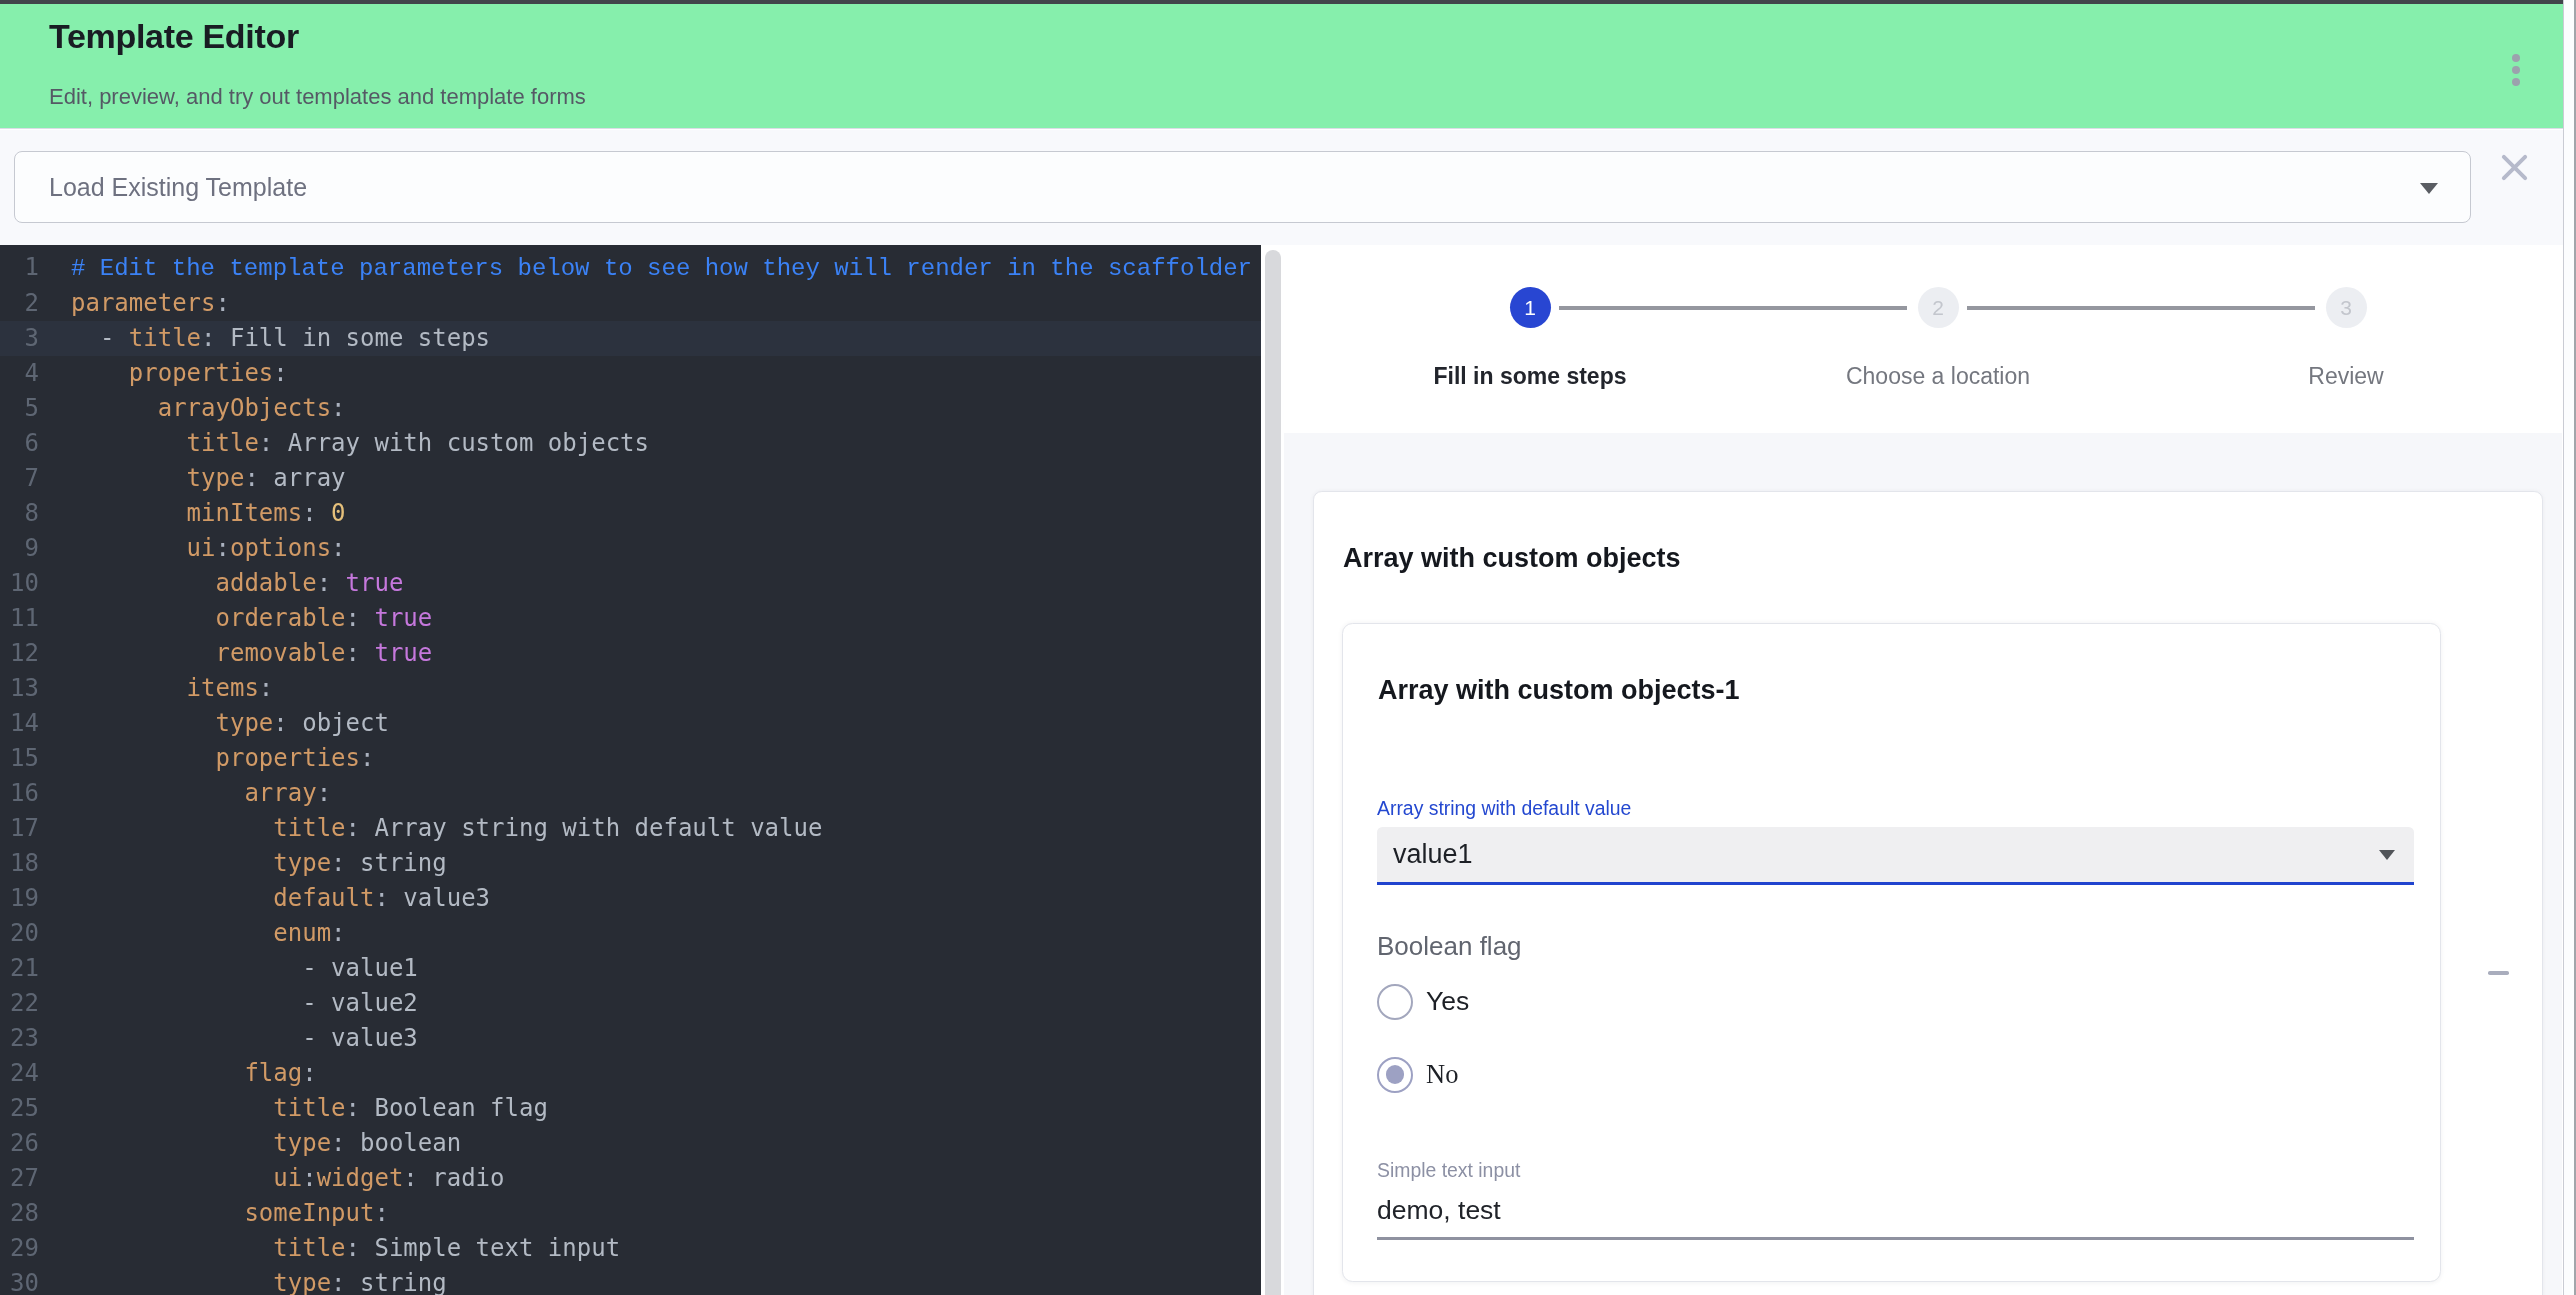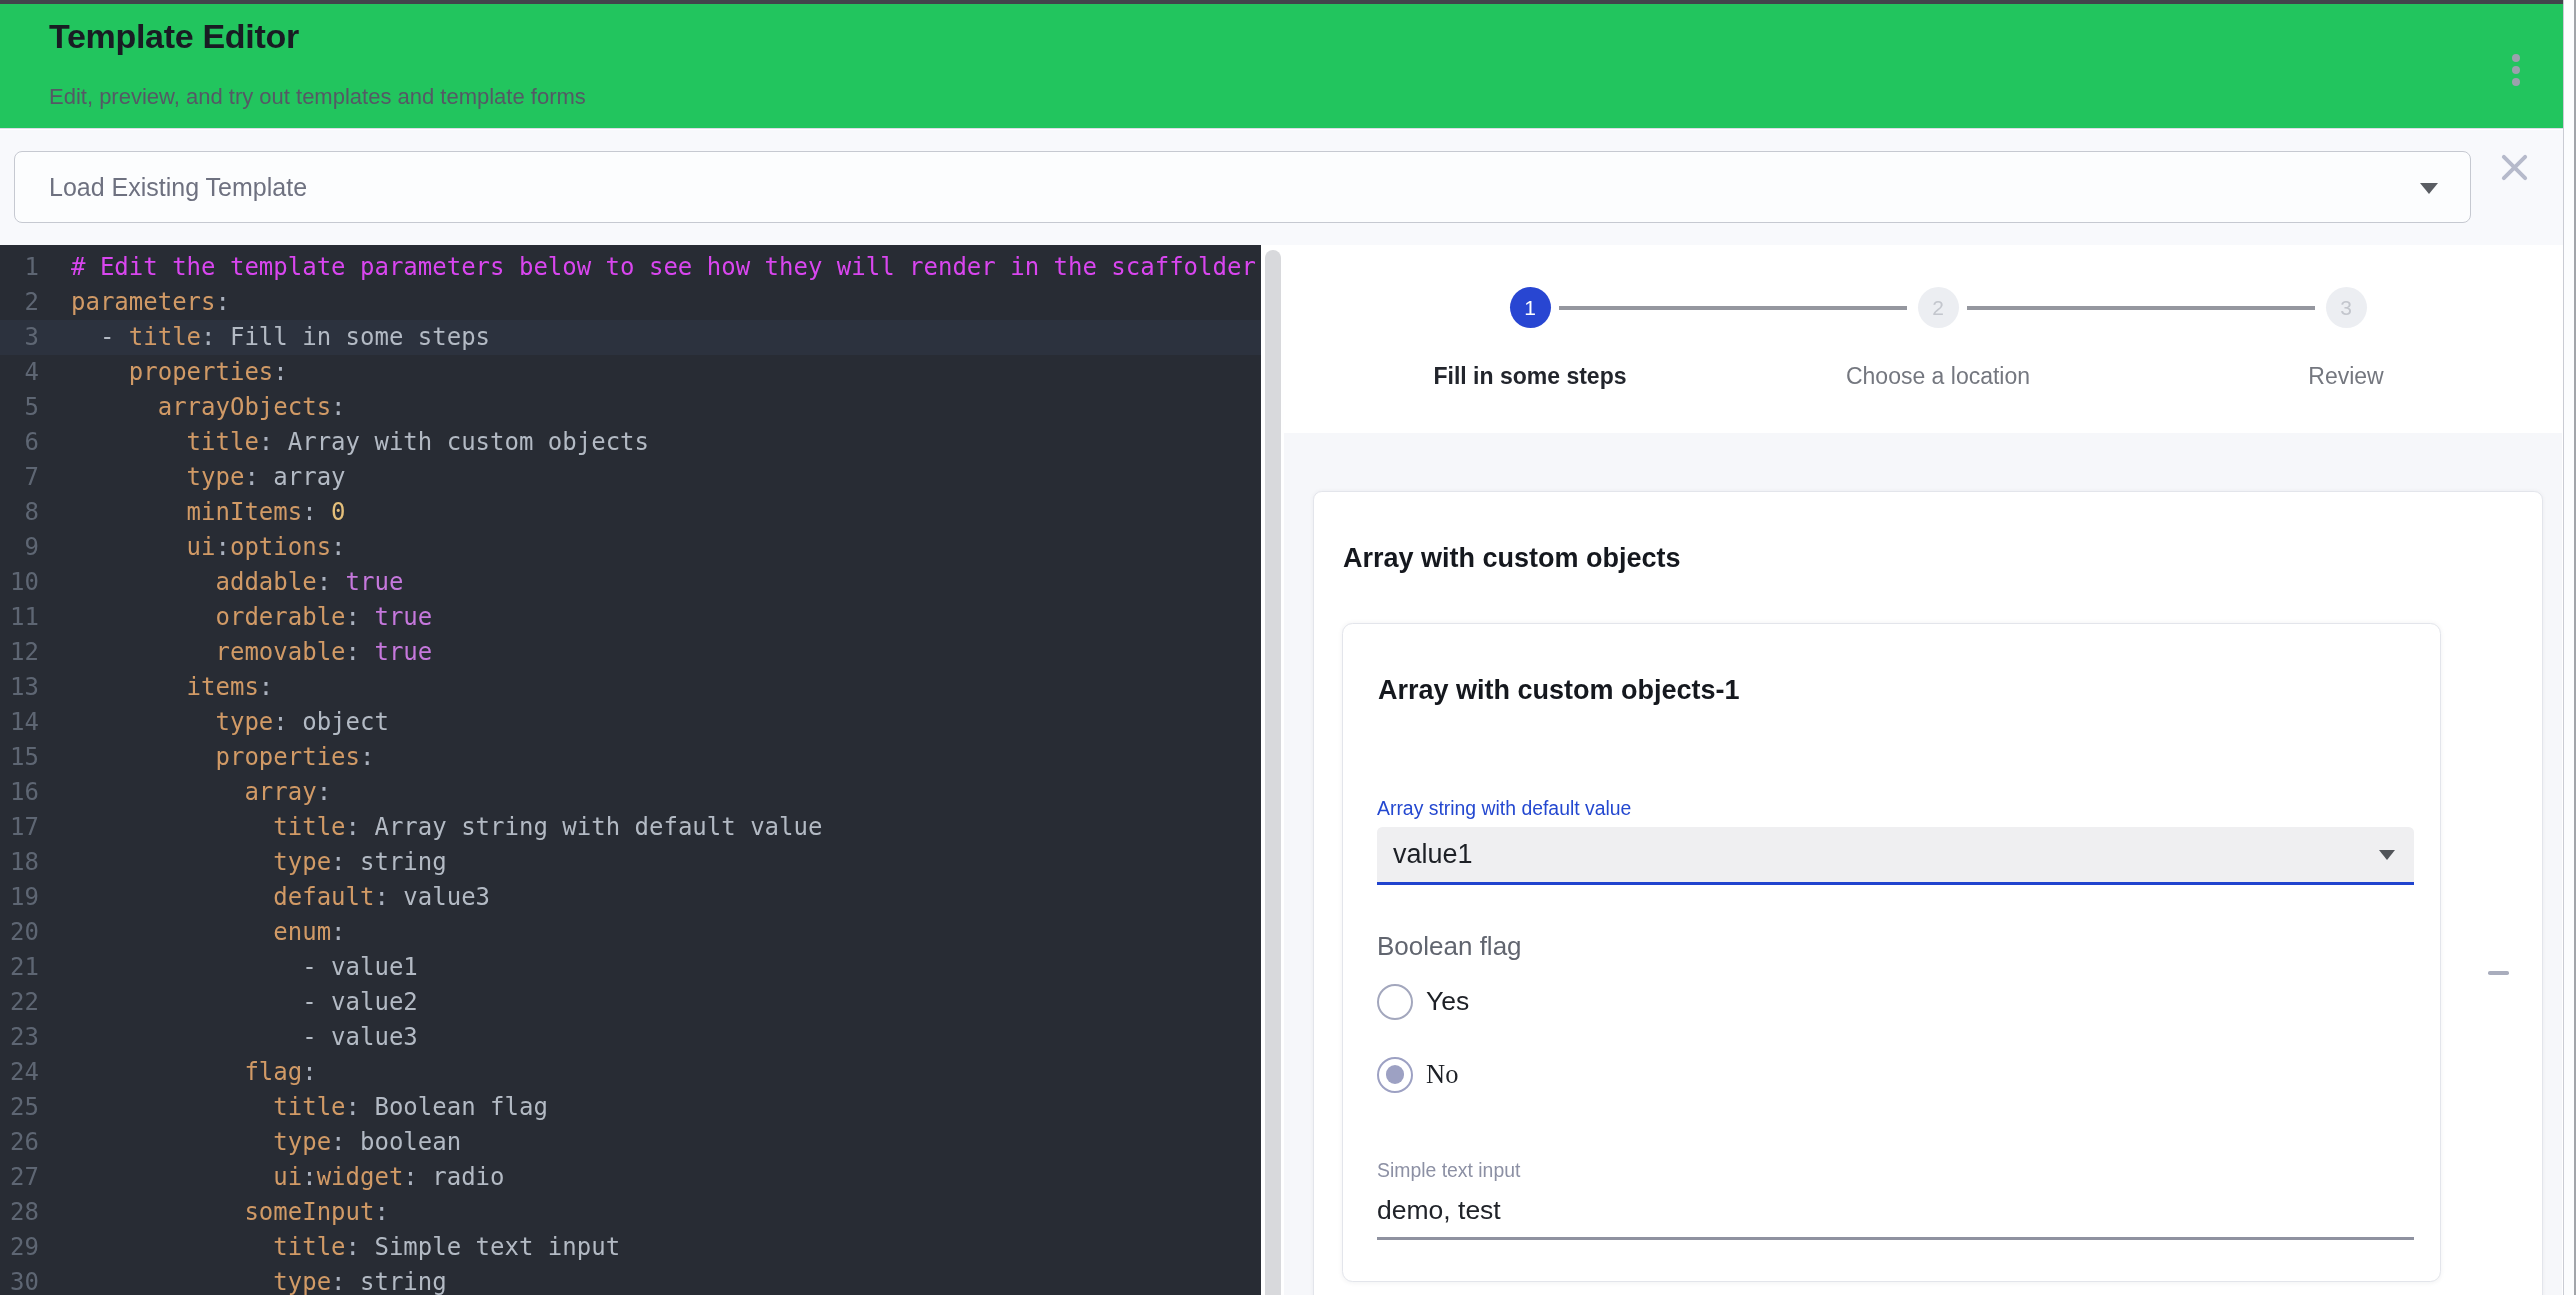--- a/index.html
+++ b/index.html
@@ -6,21 +6,21 @@
   html,body { width:2576px; height:1295px; overflow:hidden; background:#ffffff;
               font-family:"Liberation Sans", sans-serif; }
   .app { position:relative; width:2576px; height:1295px; }
 
   
   .topbar { position:absolute; left:0; top:0; width:2563px; height:4.4px; background:#42454b; }
   .win-scroll { position:absolute; left:2563px; top:0; width:13.3px; height:1295px;
                 background:#fcfdfe; border-left:1.8px solid #caccd4; border-right:2.7px solid #a2a5aa; }
 
   
-  .header { position:absolute; left:0; top:4.4px; width:2563px; height:125px; background:#22c55e;
+  .header { position:absolute; left:0; top:4.4px; width:2563px; height:125px; background:#86efac;
             border-bottom:1.8px solid #dbdde6; }
   .header h1 { position:absolute; left:49px; top:12.4px; font-size:34px; font-weight:700;
                color:#191c23; letter-spacing:-0.3px; }
   .header .sub { position:absolute; left:49px; top:80px; font-size:22px; color:#555965; }
   .kebab { position:absolute; left:2498px; top:41px; width:35px; height:49px; cursor:pointer;
            display:flex; flex-direction:column; align-items:center; justify-content:center; gap:4.4px; }
   .kebab i { width:8px; height:8px; border-radius:50%; background:#9ca1ad; }
 
   
   .toolbar { position:absolute; left:0; top:130px; width:2563px; height:115px; background:#f8f9fc; }
@@ -38,21 +38,21 @@
   .main { position:absolute; left:0; top:245px; width:2563px; height:1050px; }
 
   
   .editor { position:absolute; left:0; top:0; width:1261px; height:1050px; background:#282c34;
             overflow:hidden; font-family:"DejaVu Sans Mono", monospace; font-size:24px;
             padding-top:5.3px; }
   .code-line { display:flex; line-height:35px; white-space:pre; }
   .code-line.active { background:#2c323e; }
   .ln { width:39px; flex:0 0 39px; text-align:right; color:#5e6673; }
   .lc { padding-left:32px; }
-  .tok-comment { color:#d946ef; }
+  .tok-comment { color:#3b82f6;font-family:Liberation Mono, monospace; }
   .tok-key     { color:#d19a66; }
   .tok-punc    { color:#abb2bf; }
   .tok-plain   { color:#b3bac4; }
   .tok-bool    { color:#c678dd; }
   .tok-num     { color:#e5c07b; }
 
   
   .ed-scroll { position:absolute; left:1261px; top:0; width:23px; height:1050px; background:#ffffff; }
   .ed-thumb  { position:absolute; left:3.5px; top:5.3px; width:16px; height:1060px; border-radius:8px;
                background:#d8d9dc; cursor:pointer; }

